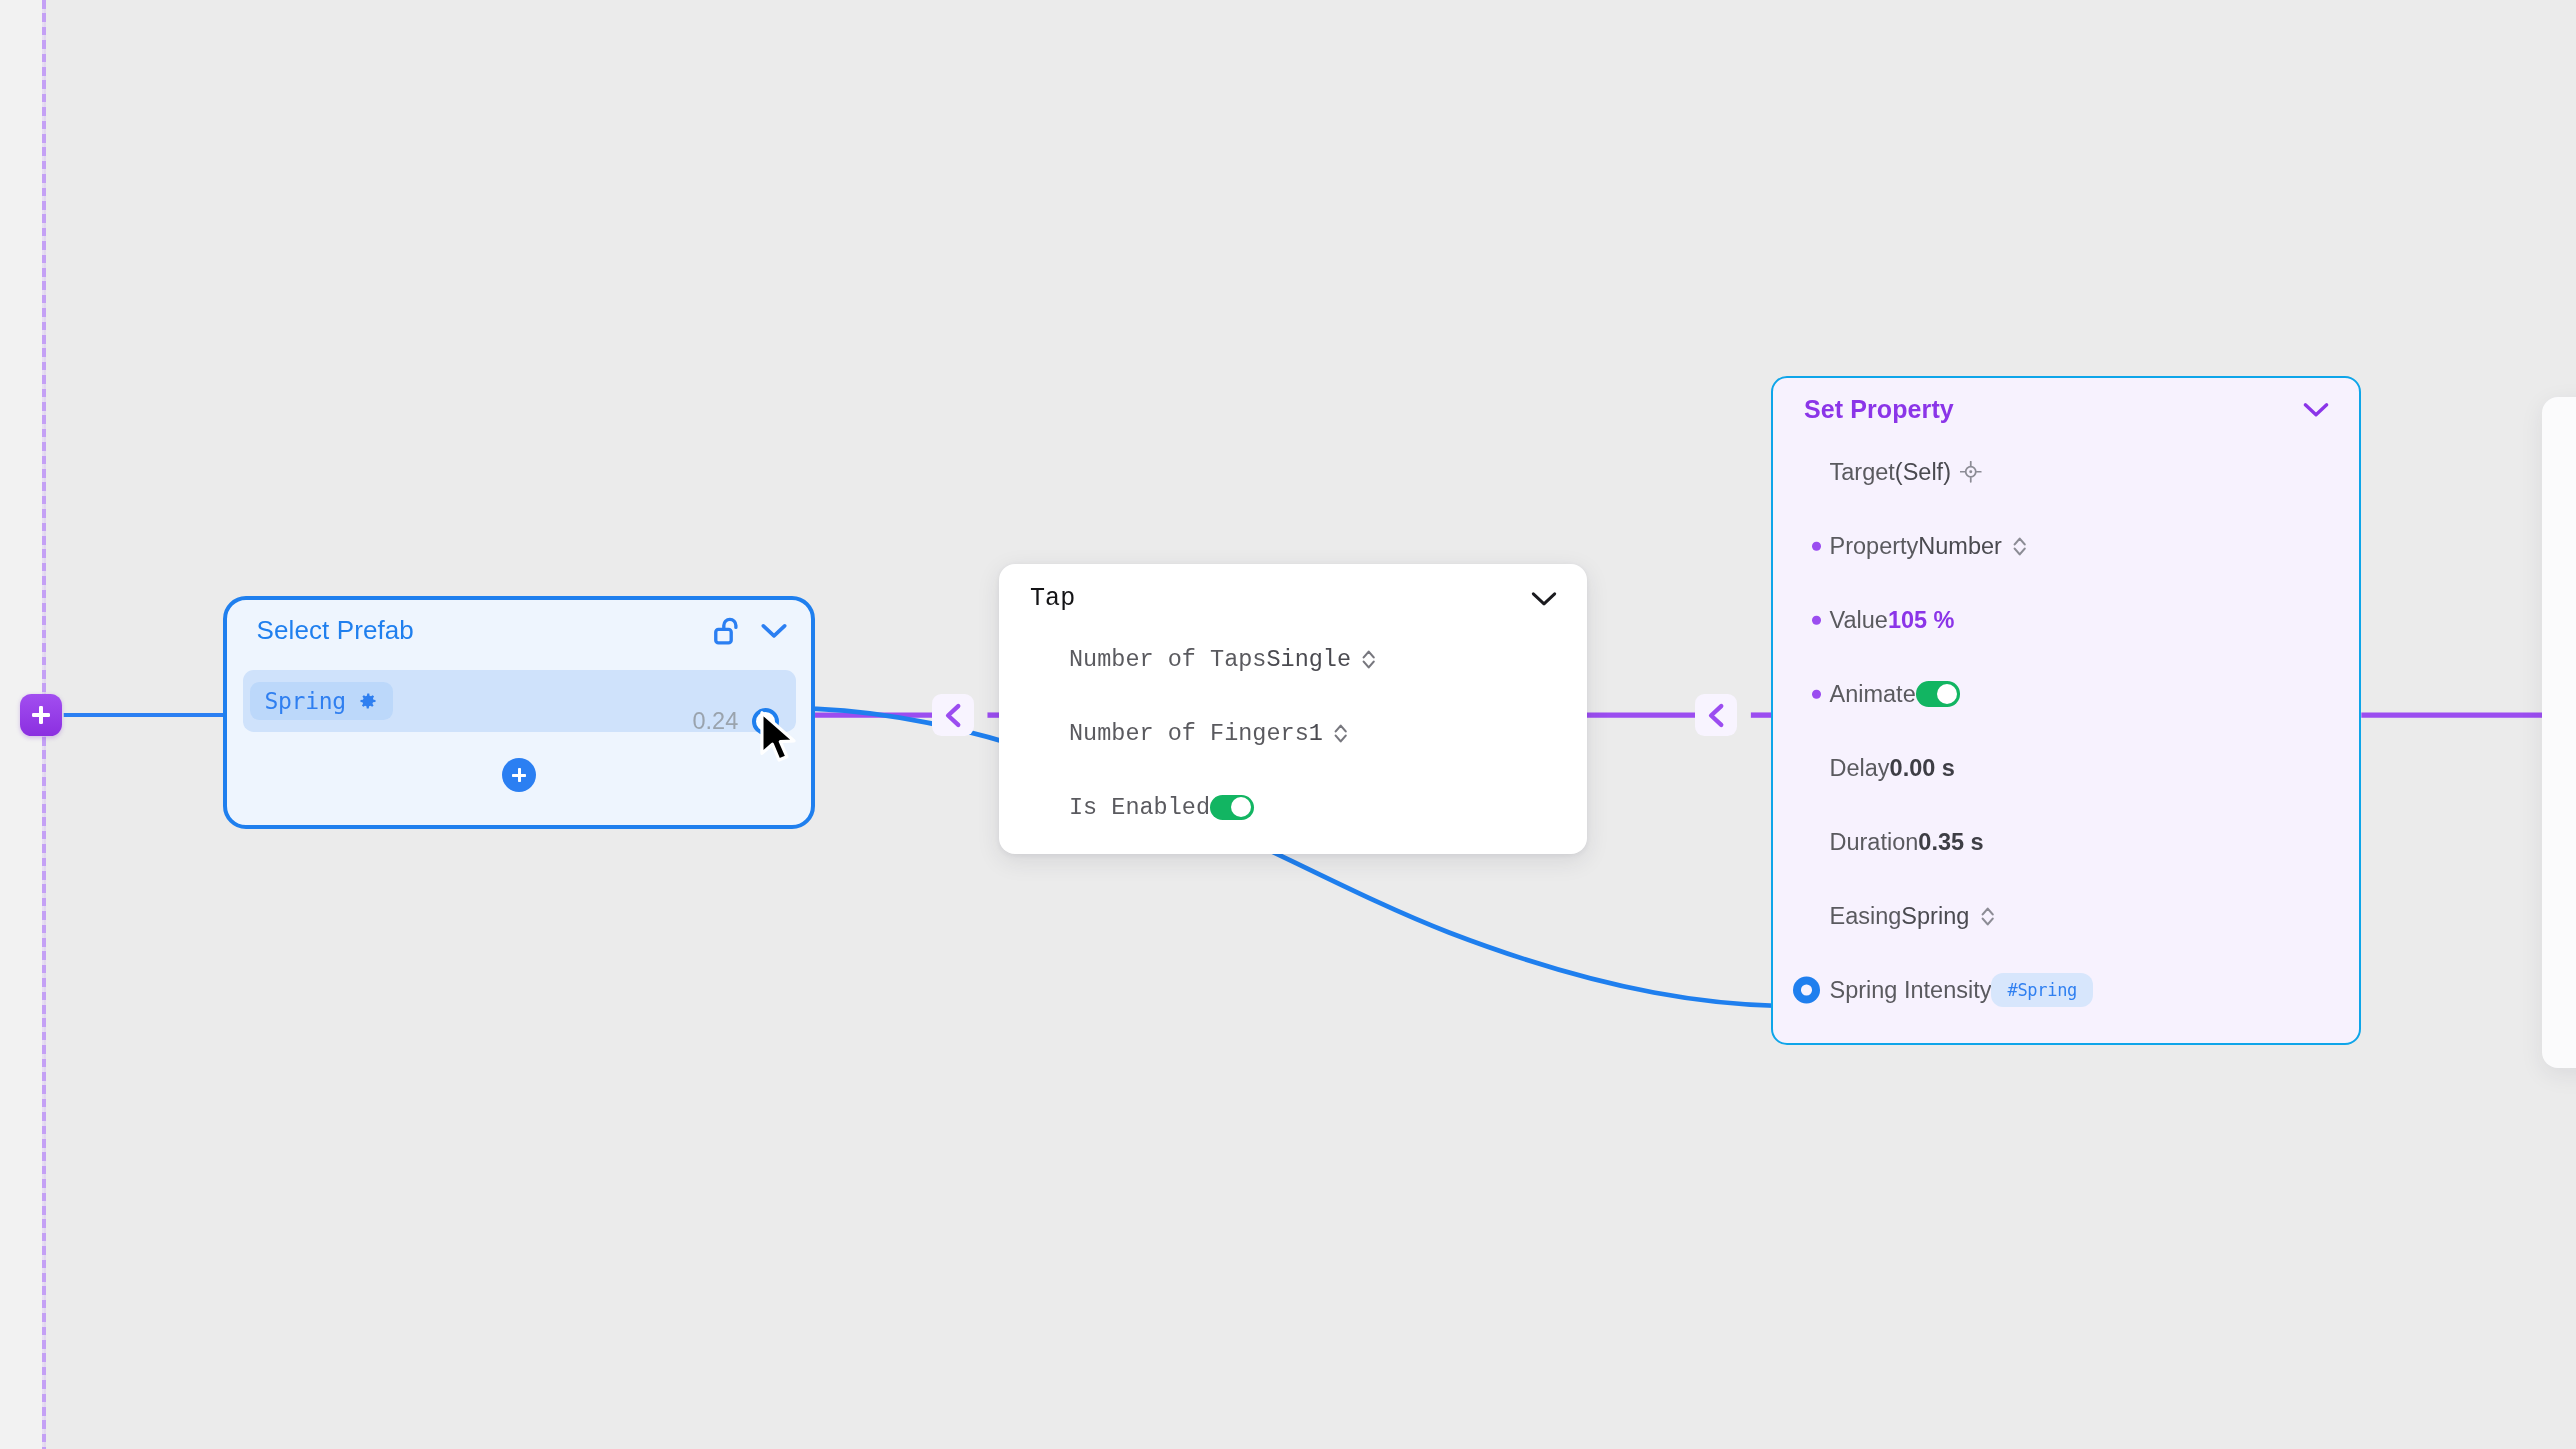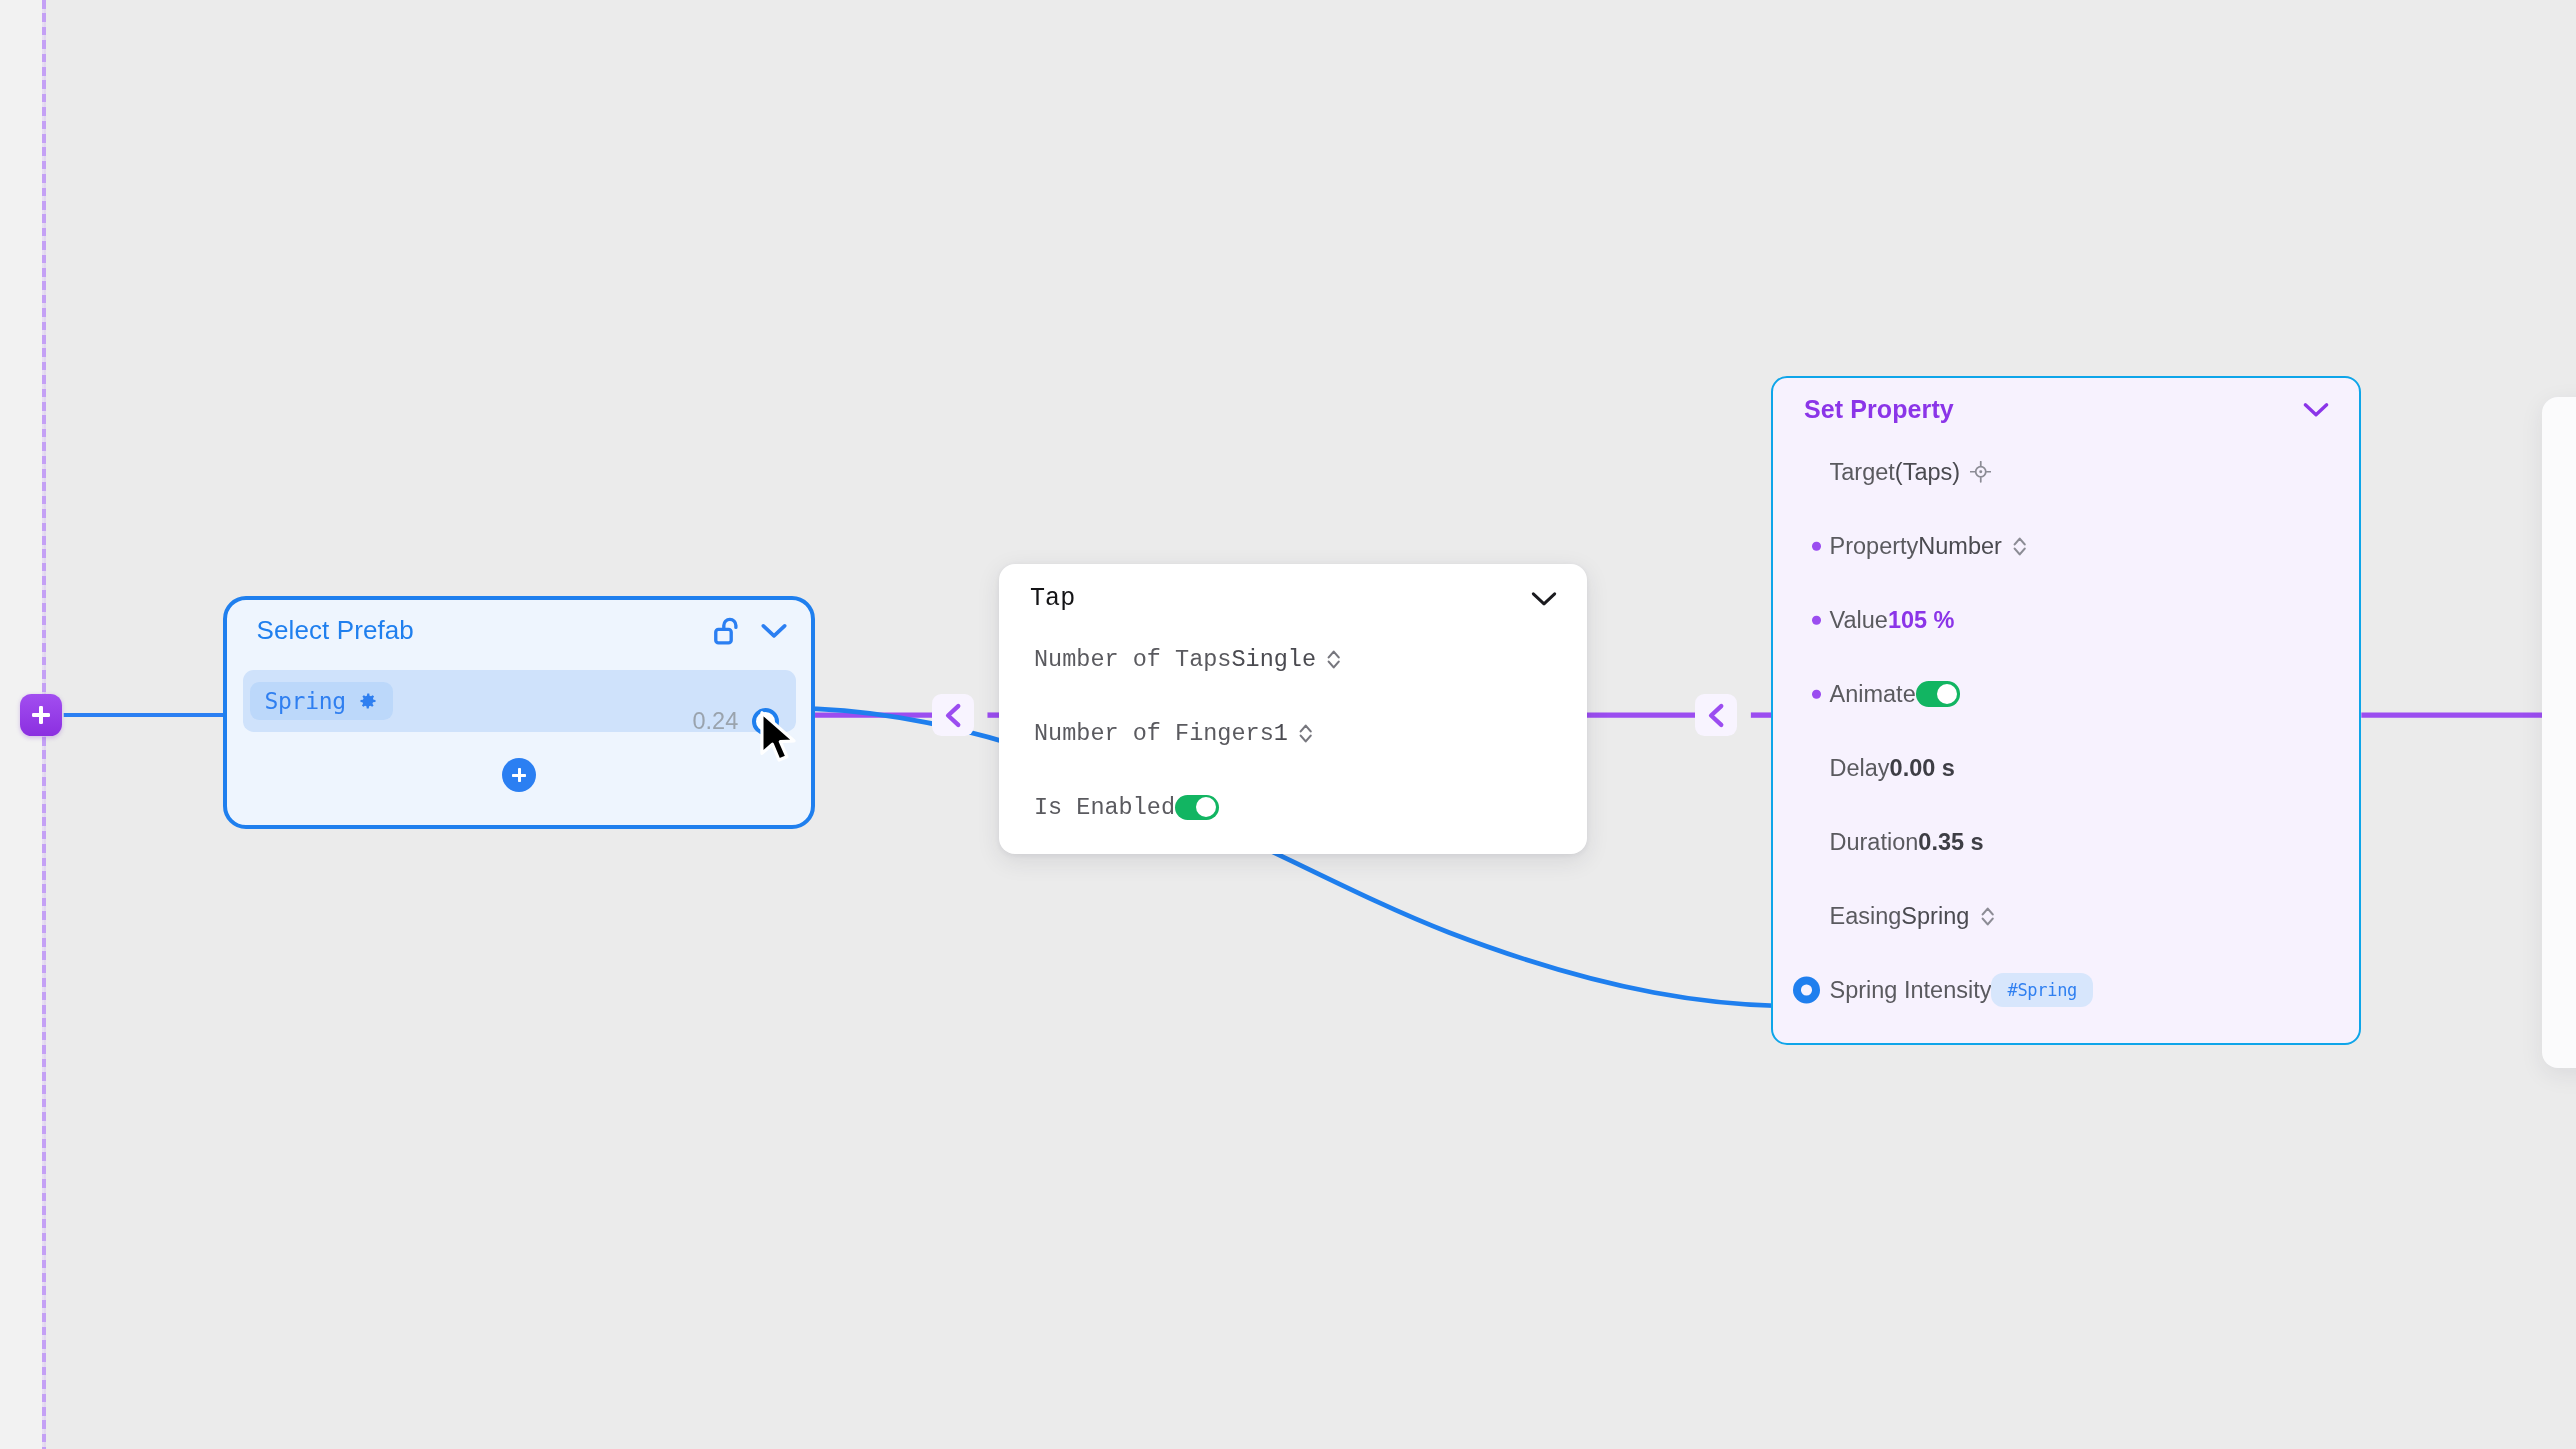--- a/index.html
+++ b/index.html
@@ -170,21 +170,21 @@
   #node-tap {
     left: 999px; top: 564px;
     width: 588px; height: 290px;
     background: #ffffff;
     box-shadow: 0 6.7px 23px rgba(40,40,60,0.10), 0 1.3px 5.4px rgba(40,40,60,0.06);
     border-radius: 16px;
     font-family: Liberation Mono, monospace;
   }
   #node-tap .node-header { padding: 20px 29.5px 0 31px; }
   #node-tap .node-title { color: #141416; font-weight: normal; }
-  #node-tap .rows { padding: 9.4px 29.5px 0 35px; }
+  #node-tap .rows { padding: 9.4px 29.5px 0 35px; margin-left: 35px; }
   #node-tap .node-row { height: 74px; }
 
   
   #node-setprop {
     left: 1771px; top: 376px;
     width: 590px; height: 669px;
     background: #f7f2fe;
     border: 2px solid #0ea5e9;
     border-radius: 16px;
   }
@@ -351,21 +351,21 @@
       <svg width="28" height="19" viewBox="0 0 42 28" xmlns="http://www.w3.org/2000/svg">
         <path d="M5 7 L21 22 L37 7" stroke="#8b35e8" stroke-width="5" fill="none" stroke-linecap="round" stroke-linejoin="round"></path>
       </svg>
     </div>
 
     <div class="rows">
 
       <div class="node-row">
         <span class="row-label">Target</span>
         <span class="row-value">
-          <span>(Taps)</span>
+          <span>(Self)</span>
           <svg width="21.5" height="21.5" viewBox="0 0 32 32" xmlns="http://www.w3.org/2000/svg">
             <circle cx="16" cy="16" r="7.5" stroke="#8c8c95" stroke-width="2.6" fill="none"></circle>
             <circle cx="16" cy="16" r="2.2" fill="#8c8c95"></circle>
             <path d="M16 1 V7 M16 25 V31 M1 16 H7 M25 16 H31" stroke="#8c8c95" stroke-width="2.6" stroke-linecap="round"></path>
           </svg>
         </span>
       </div>
 
       <div class="node-row">
         <span class="dot-marker"></span>

